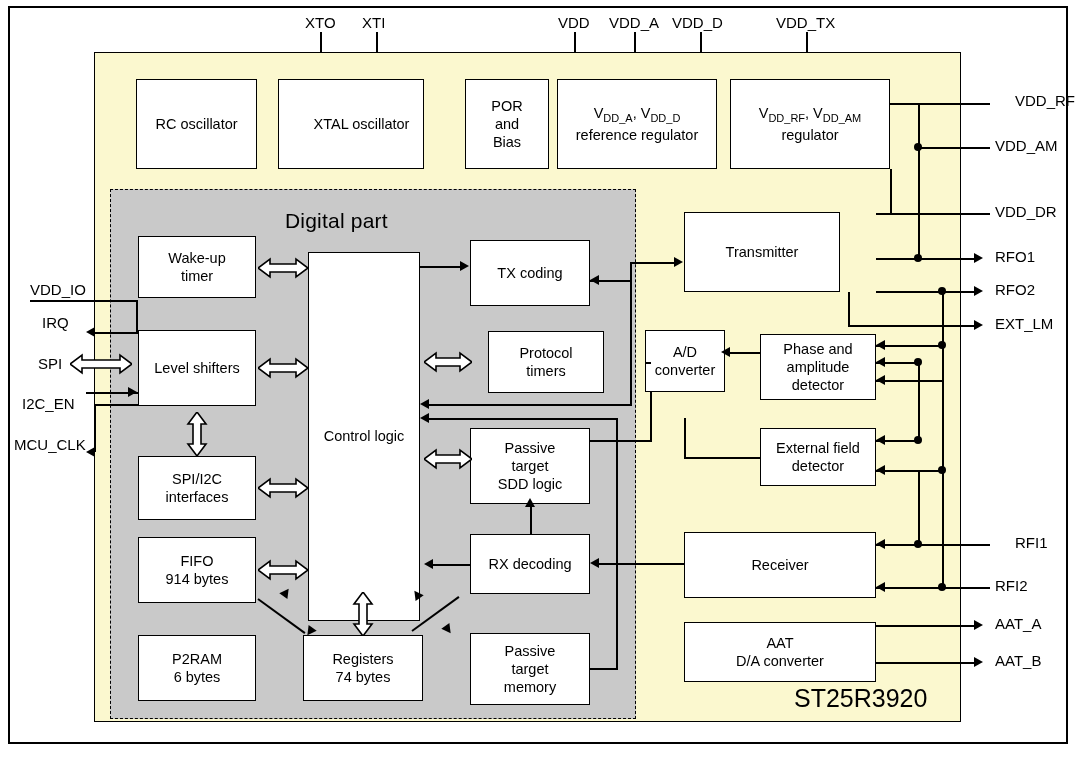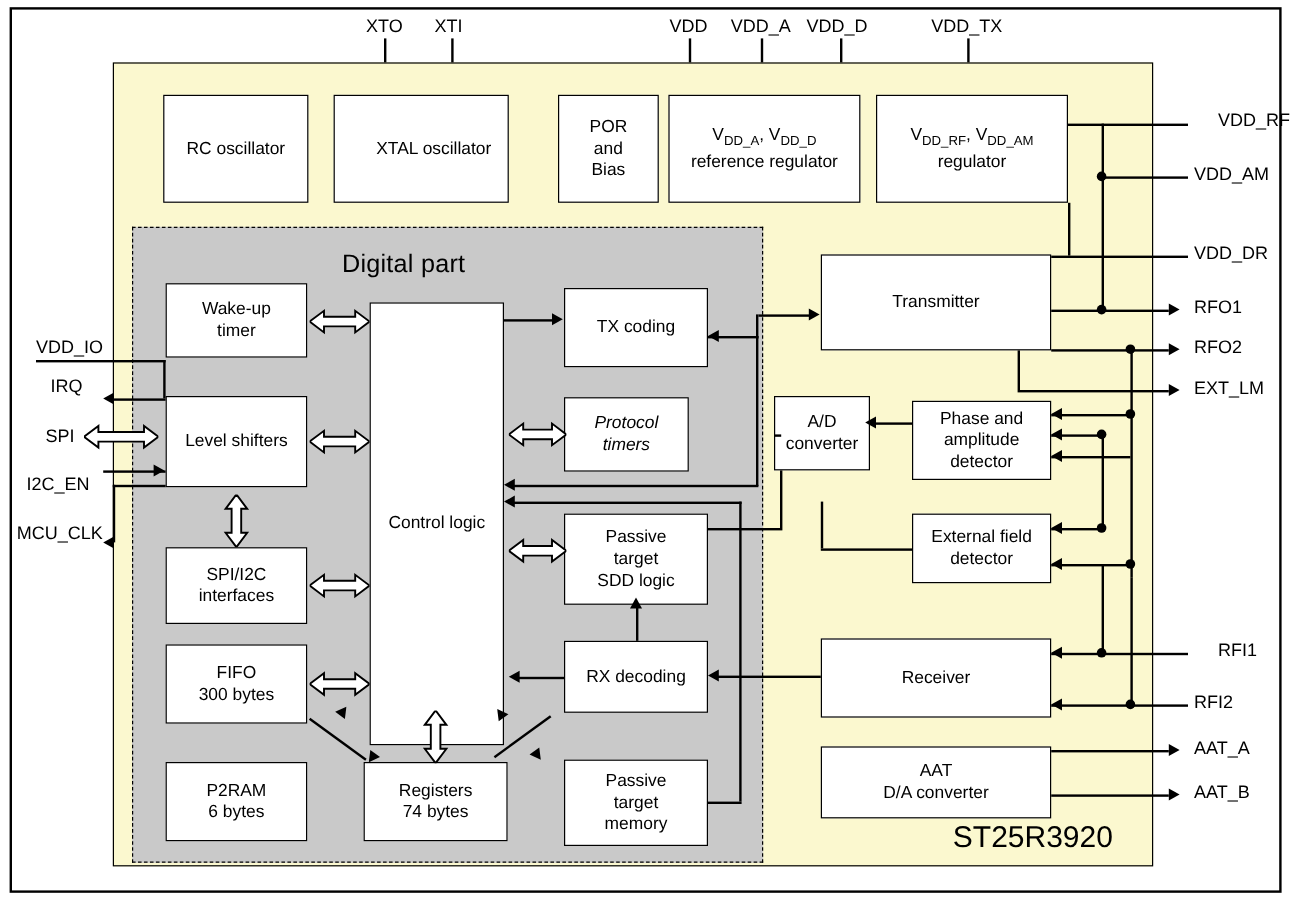--- a/index.html
+++ b/index.html
@@ -162,46 +162,46 @@
 
   <div class="blk" style="left:138px; top:236px; width:118px; height:62px;">Wake-up
 timer</div>
 
   <div class="blk" style="left:138px; top:330px; width:118px; height:76px;">Level shifters</div>
 
   <div class="blk" style="left:138px; top:456px; width:118px; height:64px;">SPI/I2C
 interfaces</div>
 
   <div class="blk" style="left:138px; top:537px; width:118px; height:66px;">FIFO
-300 bytes</div>
+914 bytes</div>
 
   <div class="blk" style="left:138px; top:635px; width:118px; height:66px;">P2RAM
 6 bytes</div>
 
   <div class="blk" style="left:303px; top:635px; width:120px; height:66px;">Registers
 74 bytes</div>
 
   <div class="blk" style="left:308px; top:252px; width:112px; height:369px;">Control logic</div>
 
   <div class="blk" style="left:470px; top:240px; width:120px; height:66px;">TX coding</div>
 
-  <div class="blk" style="left:470px; top:331px; width:104px; height:62px;font-style:italic;">Protocol
+  <div class="blk" style="left:488px; top:331px; width:116px; height:62px;">Protocol
 timers</div>
 
   <div class="blk" style="left:470px; top:428px; width:120px; height:76px;">Passive
 target
 SDD logic</div>
 
   <div class="blk" style="left:470px; top:534px; width:120px; height:60px;">RX decoding</div>
 
   <div class="blk" style="left:470px; top:633px; width:120px; height:72px;">Passive
 target
 memory</div>
 
-  <div class="blk" style="left:684px; top:212px; width:192px; height:80px;">Transmitter</div>
+  <div class="blk" style="left:684px; top:212px; width:156px; height:80px;">Transmitter</div>
 
   <div class="blk" style="left:645px; top:330px; width:80px; height:62px;">A/D
 converter</div>
 
   <div class="blk" style="left:760px; top:334px; width:116px; height:66px;">Phase and
 amplitude
 detector</div>
 
   <div class="blk" style="left:760px; top:428px; width:116px; height:58px;">External field
 detector</div>

